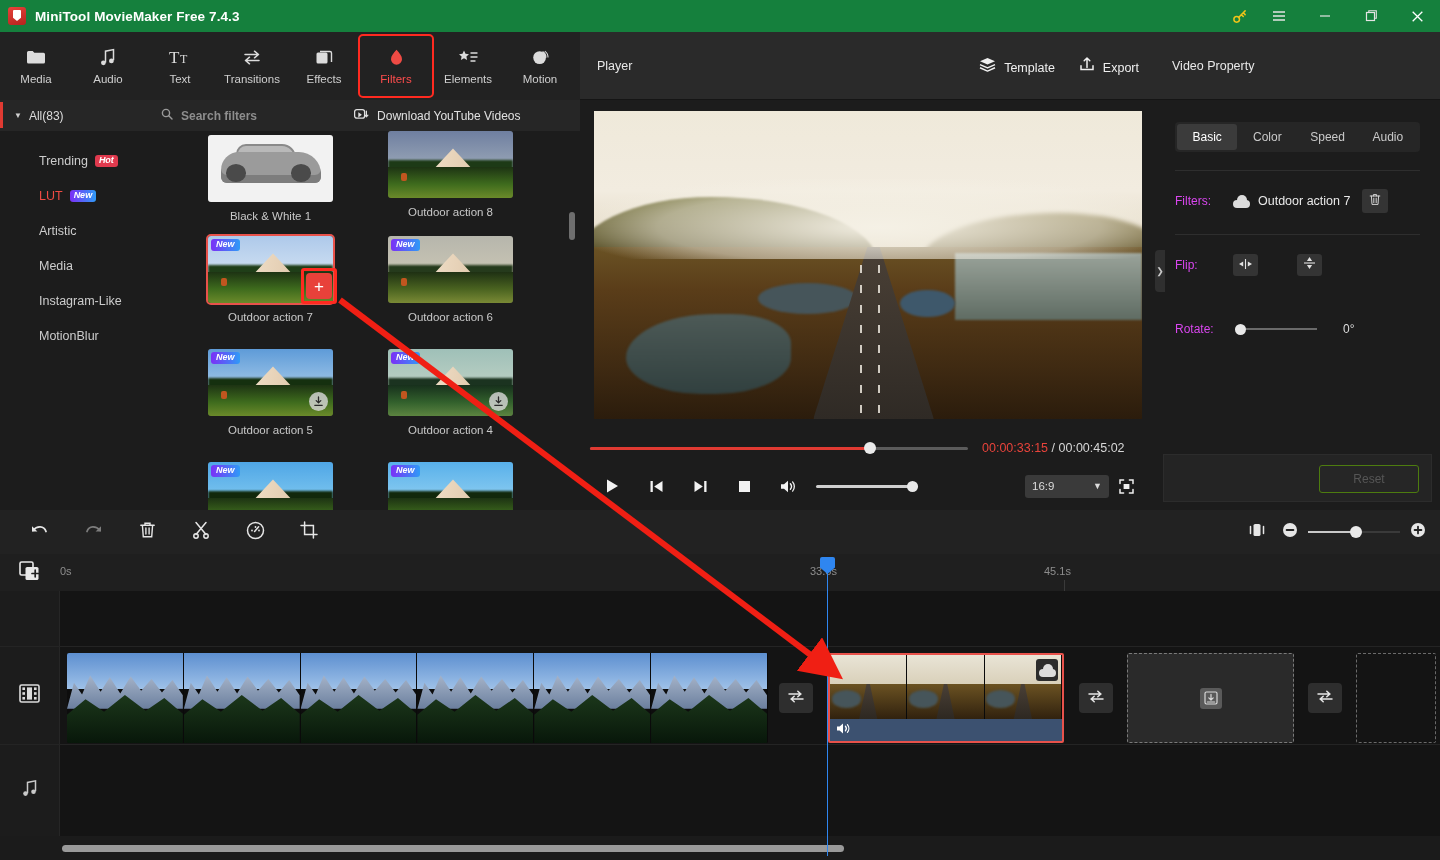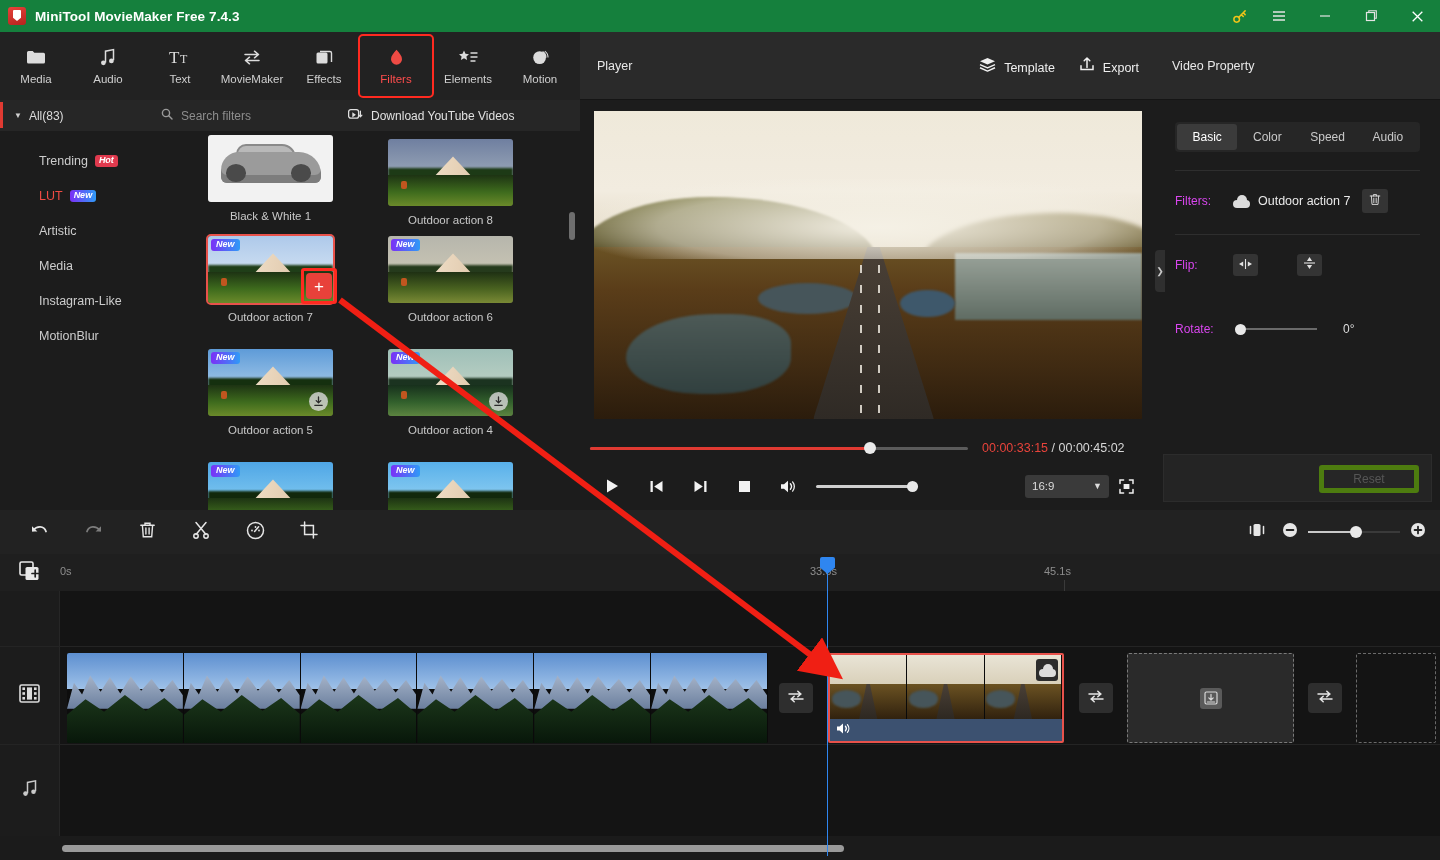--- a/index.html
+++ b/index.html
@@ -77,21 +77,21 @@
     color: #fff; padding: 1px 4px 2px; border-radius: 3px; line-height: 1;
   }
   .badge.hot { background: #e03a4e; }
   .badge.new { background: linear-gradient(90deg,#7b2ff7,#2f9bf7); }
 
   
   .fbar {
     position: absolute; left: 147px; top: 100px; width: 433px; height: 31px;
     background: #262626; display: flex; align-items: center;
   }
-  .fsearch { display:flex; align-items:center; margin-left: 14px; gap: 8px; font-size: 12px; color: #8d8d8d; }
+  .fsearch { display:flex; align-items:center; margin-left: 14px; gap: 8px; font-size: 12px; color: #8d8d8d; font-weight: bold; }
   .fdl { display:flex; align-items:center; margin-left: 97px; gap: 8px; font-size: 12px; color: #e0e0e0; }
   .grid {
     position: absolute; left: 147px; top: 131px; width: 433px; height: 379px;
     background: #1c1c1c; overflow: hidden;
   }
   .gwrap { position: relative; padding: 7px 0 0 0; }
   .cell { position: absolute; width: 125px; }
   .thumb {
     width: 125px; height: 67px; border-radius: 3px; overflow: hidden; position: relative;
     background: #333;
@@ -220,21 +220,21 @@
   .cloudic::before { content:""; position:absolute; left:0; bottom:0; width:17px;height:8px;background:#dcdcdc;border-radius:5px; }
   .cloudic::after  { content:""; position:absolute; left:4px; top:0; width:10px;height:10px;background:#dcdcdc;border-radius:50%; }
   .trashbtn { margin-left: 12px; width:26px;height:24px;background:#343434;border-radius:3px;
               display:flex;align-items:center;justify-content:center;color:#d4d4d4; }
   .flipbtn { width:25px;height:22px;background:#343434;border-radius:3px;display:flex;align-items:center;justify-content:center;color:#e2e2e2; }
   .rot { position:relative; width:82px; height:14px; display:flex; align-items:center; margin-left: 2px; }
   .rot .track { width:100%;height:2px;background:#6a6a6a; }
   .rot .knob { position:absolute; left:0; width:11px;height:11px;border-radius:50%;background:#e8e8e8; }
   .rotval { margin-left: 26px; font-size:12px; color:#dcdcdc; }
   .resetwrap { position:absolute; left:8px; top:422px; width:269px; height:48px; background:#242424; border:1px solid #2c2c2c; }
-  .resetbtn { position:absolute; right:12px; top:10px; width:100px; height:28px; border:5px solid #4d7c0f;
+  .resetbtn { position:absolute; right:12px; top:10px; width:100px; height:28px; border:1px solid #4d7c0f;
               border-radius:3px; display:flex;align-items:center;justify-content:center;
               font-size:12px; color:#565656; background:#262626; }
   .collapse {
     position:absolute; left:1155px; top:250px; width:10px; height:42px;
     background:#2f2f2f; border-radius: 4px 0 0 4px; color:#c9c9c9;
     display:flex; align-items:center; justify-content:center; font-size:9px;
   }
 
   
   .tlbar { position:absolute; left:0; top:510px; width:1440px; height:44px; background:#222222; display:flex; align-items:center; }
@@ -368,21 +368,21 @@
       </span>
       <span>Text</span>
     </div>
     <div class="ttab">
       <span class="ic">
         <svg width="20" height="17" viewBox="0 0 20 17">
             <path d="M3 5.5h13M12.5 2.2L16.5 5.5 12.5 8.8" fill="none" stroke="#dcdcdc" stroke-width="1.5" stroke-linecap="round" stroke-linejoin="round"></path>
             <path d="M17 11.5H4M7.5 8.2L3.5 11.5 7.5 14.8" fill="none" stroke="#dcdcdc" stroke-width="1.5" stroke-linecap="round" stroke-linejoin="round"></path>
           </svg>
       </span>
-      <span>MovieMaker</span>
+      <span>Transitions</span>
     </div>
     <div class="ttab">
       <span class="ic">
         <svg width="19" height="18" viewBox="0 0 19 18">
             <rect x="1.5" y="4.5" width="11" height="11" rx="1.5" fill="#dcdcdc"></rect>
             <path d="M5 3.5h10a1.5 1.5 0 011.5 1.5v9" fill="none" stroke="#dcdcdc" stroke-width="1.4"></path>
           </svg>
       </span>
       <span>Effects</span>
     </div>
@@ -473,21 +473,21 @@
         <div class="thumb">
           <div class="sc-bw">
             <div class="cabin"></div>
               <div class="car"></div>
               <div class="w1"></div>
               <div class="w2"></div>
           </div>
         </div>
         <div class="cap">Black &amp; White 1</div>
       </div>
-      <div class="cell" style="left:241px; top:8px;">
+      <div class="cell" style="left:241px; top:0;">
         <div class="thumb">
           <div class="sc-tent">
             <div class="sky" style="background:linear-gradient(#6f7fa0,#9aa7b8)"></div>
             <div class="treeline"></div>
               <div class="tent"></div>
               <div class="tentdoor"></div>
               <div class="grass"></div>
               <div class="dot"></div>
           </div>
         </div>

